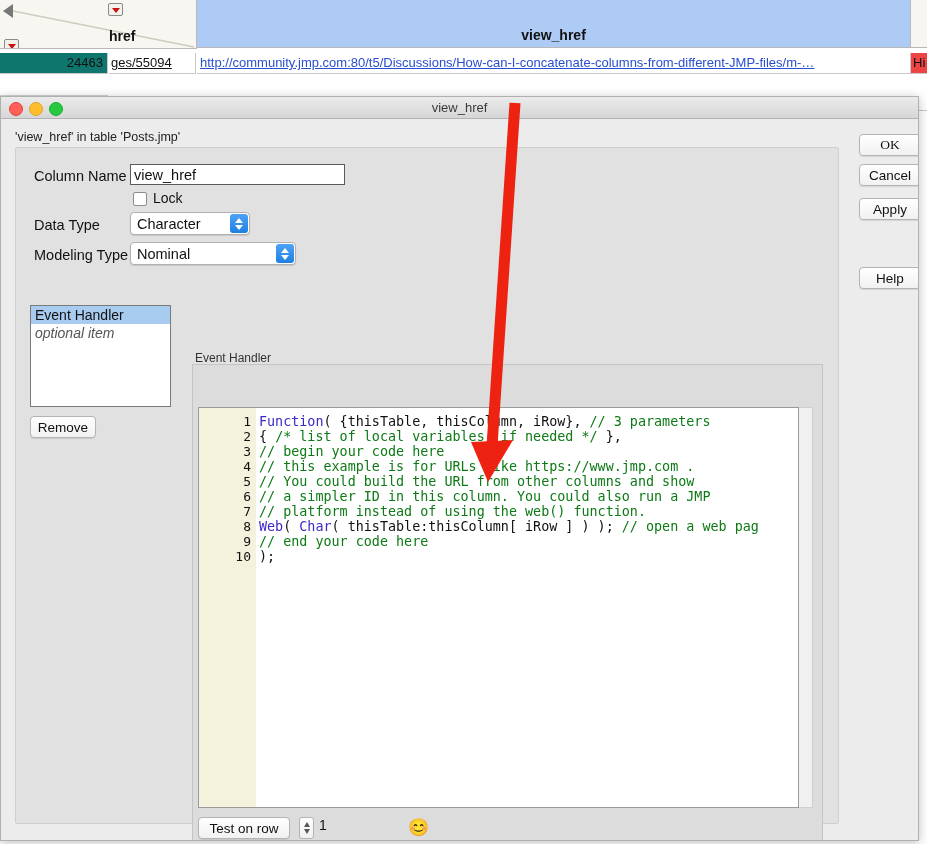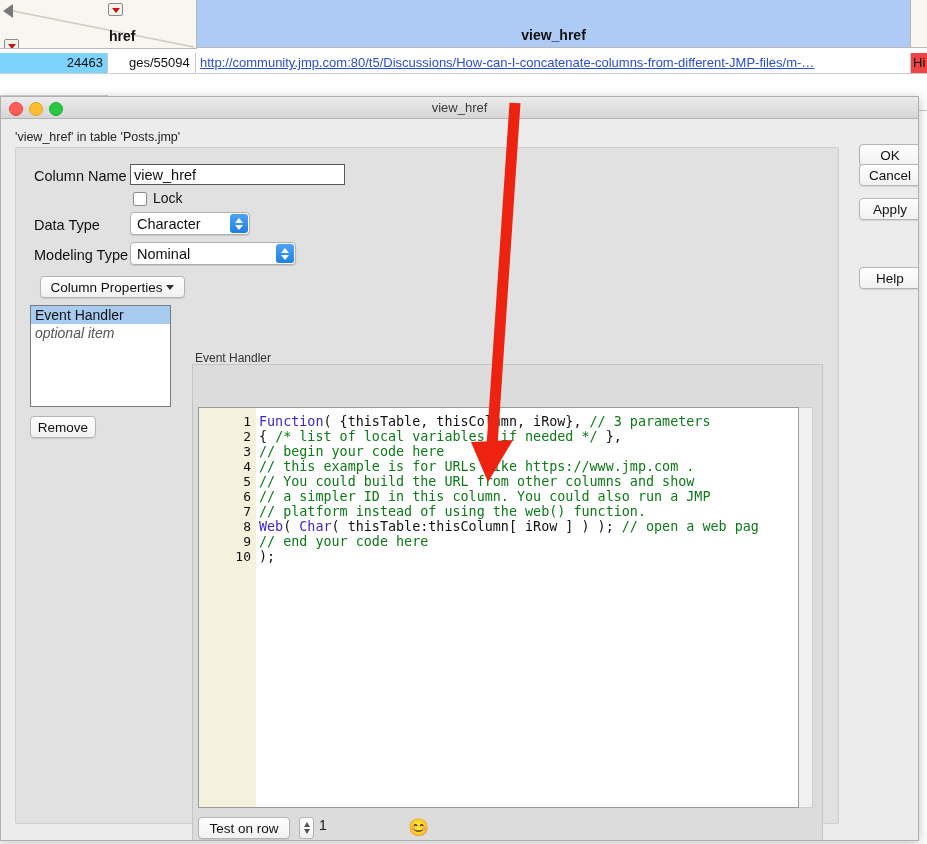--- a/index.html
+++ b/index.html
@@ -52,29 +52,29 @@
     display: flex; align-items: flex-end; justify-content: center; padding-bottom: 4px;
     box-sizing: border-box;
   }
   .hdr-right-pad {
     position: absolute; left: 911px; top: 0; width: 16px; height: 48px;
     background: #f7f6f1; border-bottom: 1px solid #b9b9b9; box-sizing: border-box;
   }
   .bg-row { position: absolute; left: 0; height: 21px; width: 927px; }
   .cell-num {
     position: absolute; left: 0; width: 108px; height: 21px;
-    background: #7dd3fc; border-right: 1px solid #c8c8c8; border-bottom: 1px solid #c8c8c8;
+    background: #0f766e; border-right: 1px solid #c8c8c8; border-bottom: 1px solid #c8c8c8;
     font-size: 13px; color: #111; text-align: right; padding-right: 4px;
     line-height: 20px; box-sizing: border-box;
   }
   .cell-href {
     position: absolute; left: 109px; width: 87px; height: 21px;
     background: #ffffff; border-right: 1px solid #c8c8c8; border-bottom: 1px solid #c8c8c8;
-    font-size: 13px; color: #111; line-height: 20px; padding-left: 20px; box-sizing: border-box;
-    overflow: hidden; white-space: nowrap;
+    font-size: 13px; color: #111; line-height: 20px; padding-left: 2px; box-sizing: border-box;
+    overflow: hidden; white-space: nowrap; text-decoration: underline;
   }
   .cell-url {
     position: absolute; left: 197px; width: 714px; height: 21px;
     background: #ffffff; border-right: 1px solid #c8c8c8; border-bottom: 1px solid #c8c8c8;
     font-size: 13px; color: #2a4ed0; text-decoration: underline;
     line-height: 20px; padding-left: 3px; box-sizing: border-box;
     overflow: hidden; white-space: nowrap;
   }
   .cell-tail {
     position: absolute; left: 911px; width: 16px; height: 21px;
@@ -325,24 +325,20 @@
 
       <div class="lbl" style="left:18px; top:99px;">Modeling Type</div>
       <div class="combo" style="left:114px; top:94px; width:166px; height:23px;">
         <div class="val">Nominal</div>
         <div class="stepper">
           <div class="chev-up"></div>
           <div class="chev-dn"></div>
         </div>
       </div>
 
-      <div class="btn btn-popup" style="left:24px; top:128px; width:145px; height:22px;">
-        <span>Column Properties</span>
-        <span class="caret"></span>
-      </div>
 
       <div class="listbox" style="left:14px; top:157px;">
         <div class="li sel">Event Handler</div>
         <div class="li opt">optional item</div>
       </div>
 
       <div class="btn" style="left:14px; top:268px; width:66px; height:22px;">
         <span>Remove</span>
       </div>
 
@@ -373,21 +369,21 @@
         </div>
         <div class="spinner" style="left:106px; top:452px;">
           <div class="sp-up"></div>
           <div class="sp-dn"></div>
         </div>
         <div class="rowval" style="left:126px; top:452px;">1</div>
         <div class="emoji" style="left:215px; top:454px;">😊</div>
       </div>
     </div>
 
-    <div class="btn rbtn" style="top:47px;">
+    <div class="btn rbtn" style="top:37px;font-family:Liberation Serif, serif;">
       <span>OK</span>
     </div>
     <div class="btn rbtn" style="top:67px;">
       <span>Cancel</span>
     </div>
     <div class="btn rbtn" style="top:101px;">
       <span>Apply</span>
     </div>
     <div class="btn rbtn" style="top:135px;margin-top:35px;">
       <span>Help</span>

